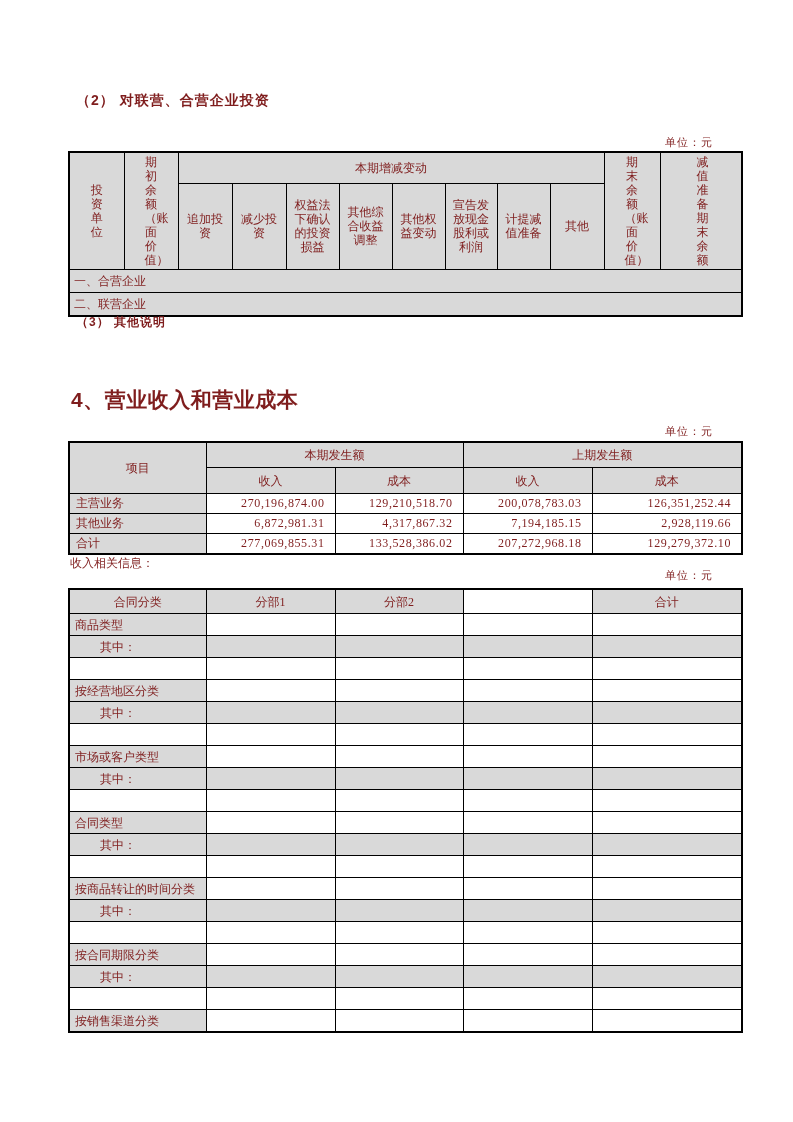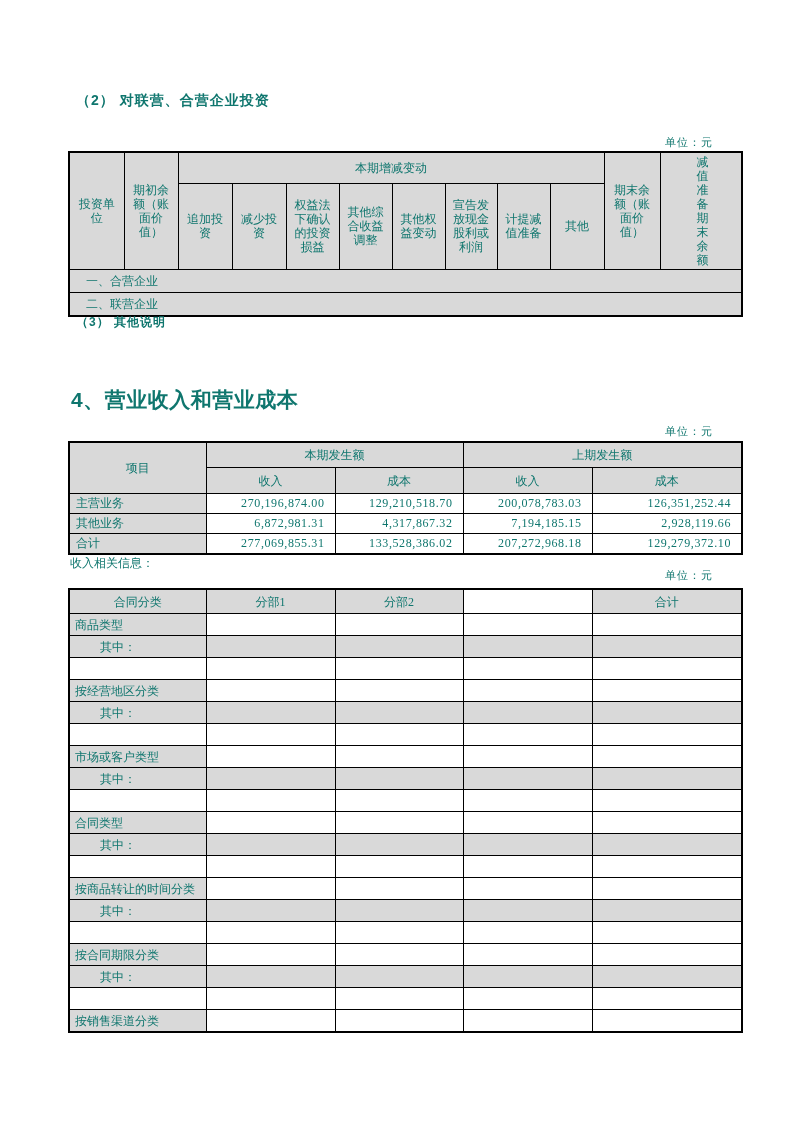--- a/index.html
+++ b/index.html
@@ -1,41 +1,41 @@
 <!DOCTYPE html>
 <html><head>
 <meta charset="utf-8">
 <style>
   html,body{margin:0;padding:0;background:#fff;}
   .page{
     position:relative;width:793px;height:1122px;background:#ffffff;
-    font-family:"Liberation Serif","DejaVu Serif",serif;color:#0f766e;overflow:hidden;
+    font-family:"Liberation Serif","DejaVu Serif",serif;color:#7f1d1d;overflow:hidden;
   }
   .heading{position:absolute;font-weight:bold;font-family:"Liberation Sans","DejaVu Sans",sans-serif;white-space:nowrap;}
   .h-s2{left:76px;top:92px;font-size:14px;letter-spacing:1px;}
   .h-s3{left:76px;top:314px;font-size:12px;letter-spacing:1px;}
   .h-s4{left:71px;top:386px;font-size:21px;letter-spacing:0.5px;}
   .unit-label{position:absolute;left:68px;width:645px;text-align:right;font-size:11px;letter-spacing:1px;}
   .unit-1{top:135px;}
   .unit-2{top:424px;}
   .unit-3{top:568px;}
   .note{position:absolute;left:70px;top:555px;font-size:12px;}
 
   table{border-collapse:collapse;table-layout:fixed;position:absolute;left:68px;width:673px;
         border:2px solid #000;font-size:12px;}
   th,td{border:1px solid #000;padding:0;overflow:hidden;font-weight:normal;}
   th{background:#d9d9d9;text-align:center;vertical-align:middle;line-height:14px;}
 
   
   .t1{top:151px;}
   .t1 tr.top th{height:24px;}
   .t1 tr.sub th{height:66px;padding:2px 6px;}
-  .t1 th.vert{padding:2px 6px;}
+  .t1 th.vert{padding:2px 20px;}
   .t1 th.wide-pad{padding:2px 36px;}
-  .t1 td.cat-row{height:22px;background:#d9d9d9;text-align:left;padding-left:16px;}
+  .t1 td.cat-row{height:22px;background:#d9d9d9;text-align:left;padding-left:4px;}
 
   
   .t2{top:441px;}
   .t2 tr.h1 th{height:24px;}
   .t2 tr.h2 th{height:25px;}
   .t2 td{height:19px;line-height:19px;}
   .t2 td.item{background:#d9d9d9;text-align:left;padding-left:6px;}
   .t2 td.num{text-align:right;padding-right:10px;letter-spacing:0.6px;}
 
   

